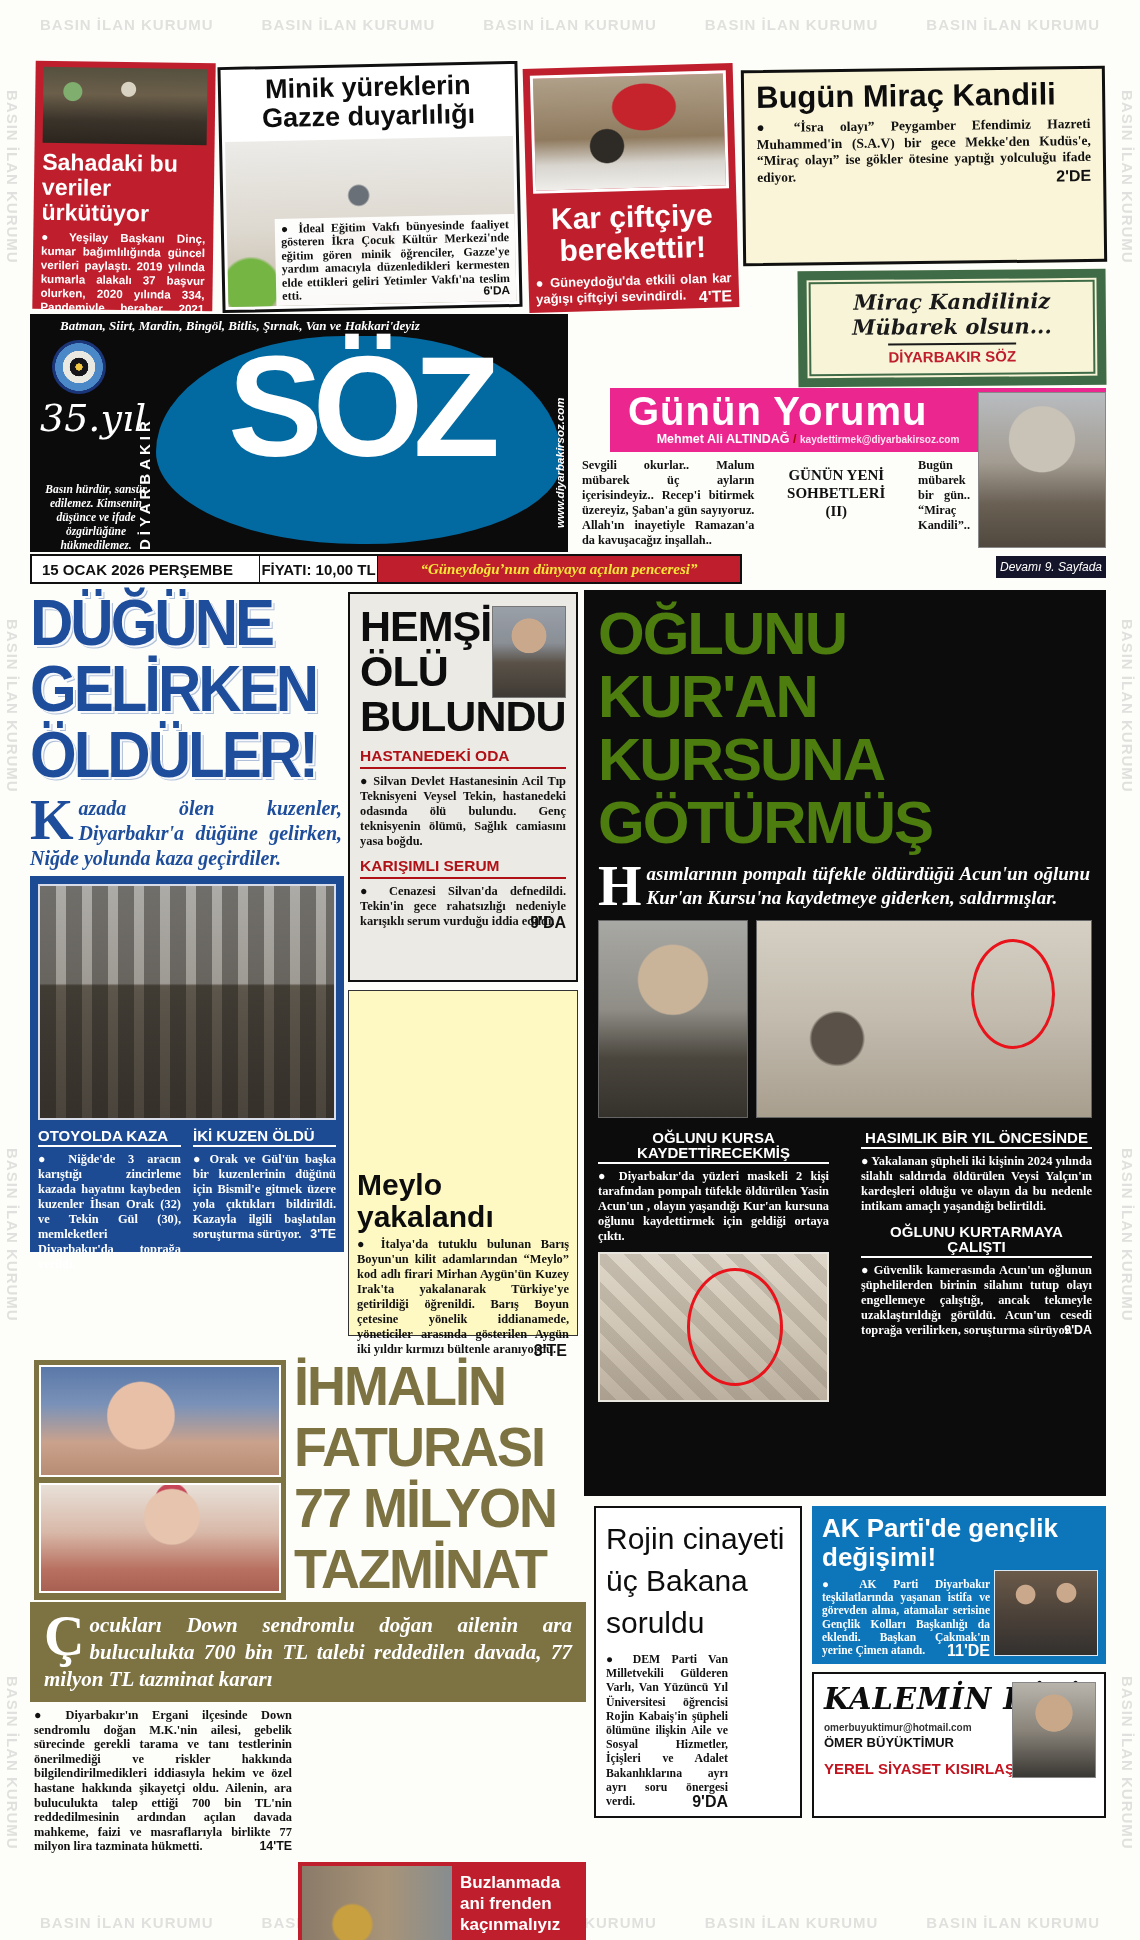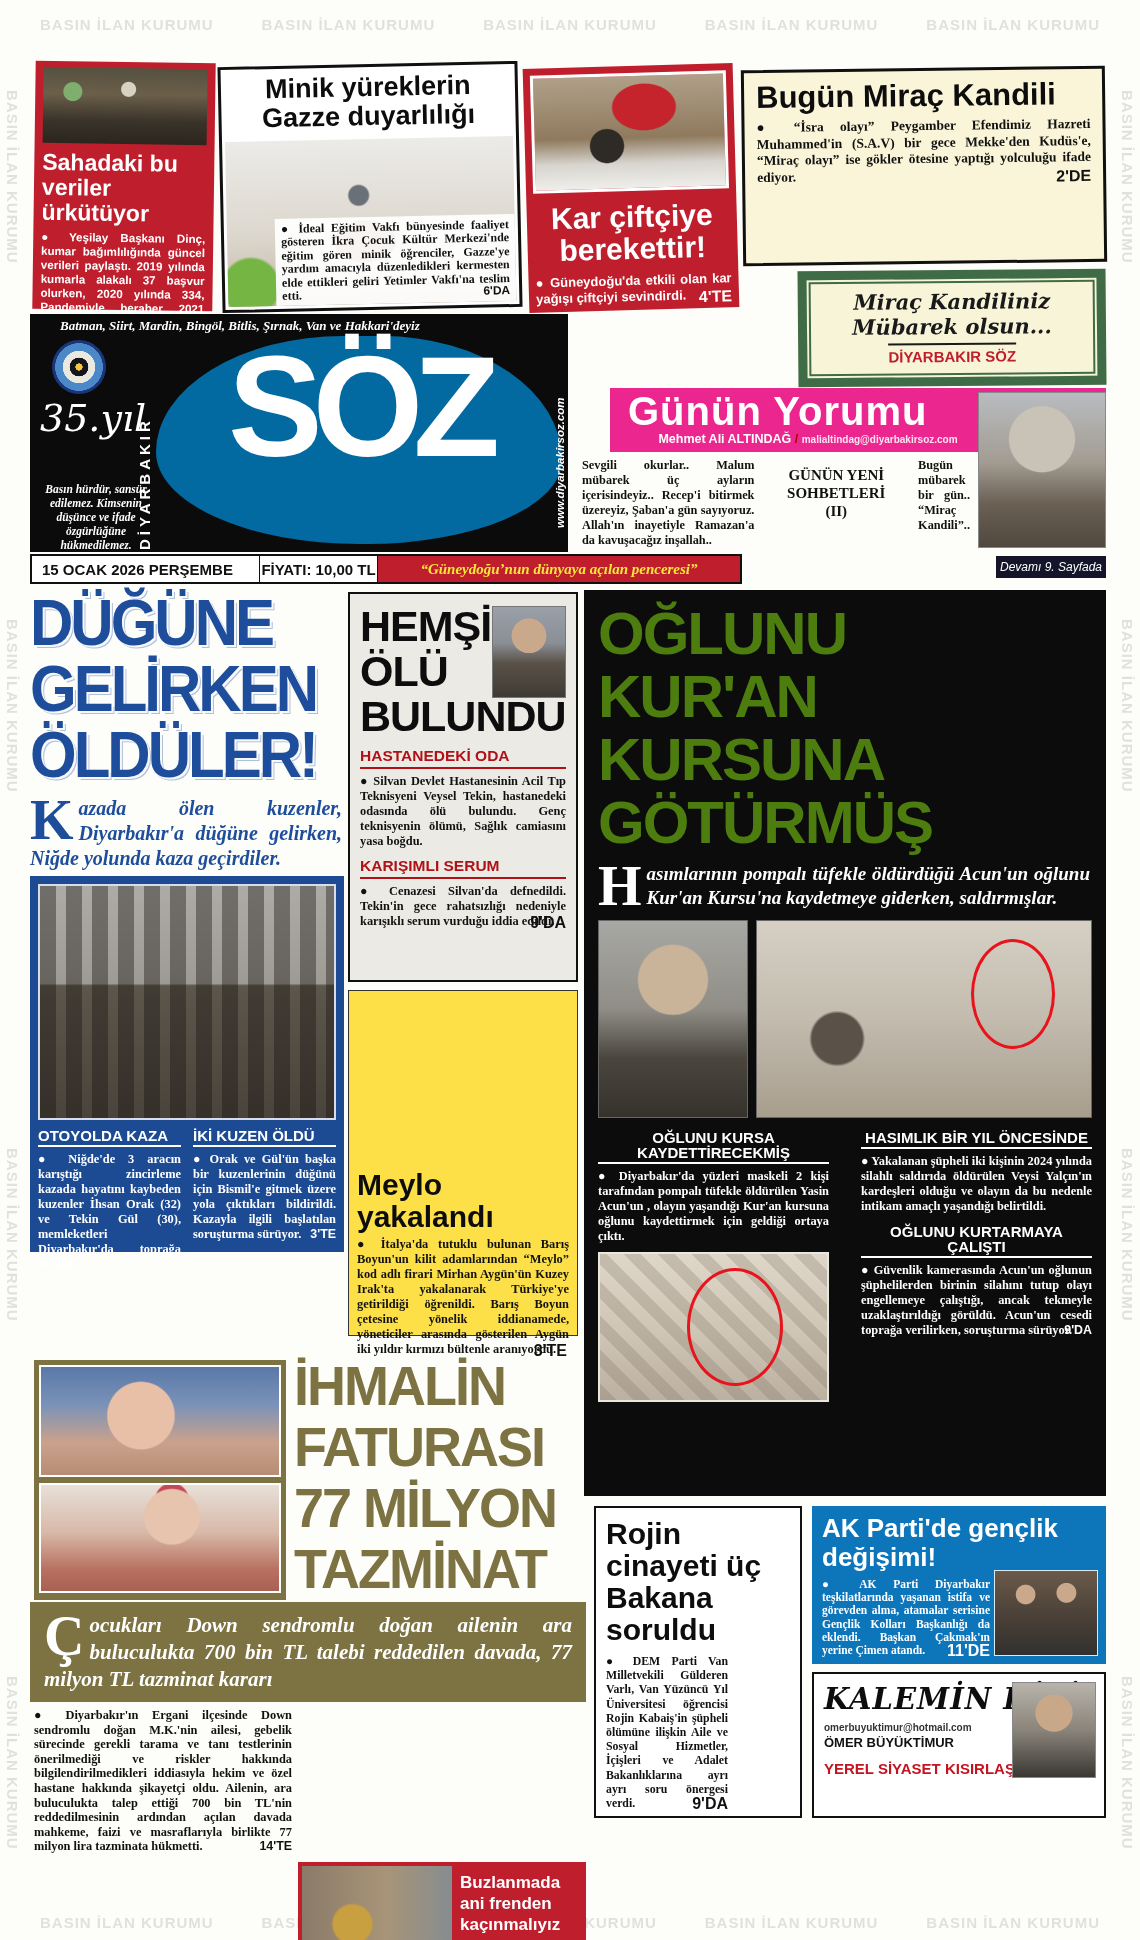--- a/index.html
+++ b/index.html
@@ -105,21 +105,21 @@
   .bluebox .sechead { font-size:15px; border-color:#fff; }
 
   
   .greybox { left:348px; top:592px; width:230px; height:390px; background:#eceae5; border:2px solid #101010; padding:10px; }
   .h-hemsir { font-weight:bold; font-size:43px; line-height:45px; letter-spacing:-1px; color:#0d0d0d; }
   .ph-nurse { position:absolute; right:10px; top:12px; width:74px; height:92px; border:1px solid #777; background:
       radial-gradient(circle at 50% 32%, #caa88c 0 24%, transparent 25%),
       linear-gradient(180deg,#9aa0a8 0%,#8a8f96 40%,#5a5248 62%,#3f3a35 100%); }
   .greybox .sechead { color:#b01116; font-size:15.5px; margin-top:8px; }
   .greybox .bd { font-size:12.4px; line-height:15px; font-weight:bold; color:#111; }
-  .meylobox { left:348px; top:990px; width:230px; height:346px; background:#fde047; border:1.5px solid #333; padding:6px; }
+  .meylobox { left:348px; top:990px; width:230px; height:346px; background:#fef9c3; border:1.5px solid #333; padding:6px; }
   .ph-arrest { height:166px; background:
       radial-gradient(circle at 10% 14%, #c8b49e 0 10px, transparent 11px),
       radial-gradient(circle at 10% 38%, #bfa globalThis890 0 0, transparent 0),
       radial-gradient(circle at 10% 40%, #c8b49e 0 10px, transparent 11px),
       radial-gradient(circle at 10% 66%, #c8b49e 0 10px, transparent 11px),
       radial-gradient(circle at 10% 90%, #c8b49e 0 10px, transparent 11px),
       radial-gradient(ellipse at 62% 45%, #3a4a5e 0 30%, transparent 31%),
       linear-gradient(180deg,#23262c 0%,#1b1e24 60%,#121418 100%); }
   .t-meylo { font-weight:bold; font-size:30px; line-height:32px; margin:6px 2px 4px; color:#0d0d0d; }
   .bd-meylo { font-size:12.4px; line-height:15px; font-weight:bold; padding:0 2px; }
@@ -160,21 +160,21 @@
   
   .streetbox { left:298px; top:1706px; width:288px; height:202px; border:4px solid #bf1e2c; background:
       linear-gradient(0deg,#2a2e34 0 22%, transparent 23%),
       radial-gradient(circle at 18% 30%, #c8a040 0 7%, transparent 8%),
       radial-gradient(circle at 70% 26%, #b03030 0 6%, transparent 7%),
       linear-gradient(90deg,#8a7a68 0%,#a89478 30%,#7a8a98 62%,#98a8b8 100%); }
   .buz-title { position:absolute; right:0; top:0; width:130px; height:92px; background:#bf1e2c; color:#fff; font-weight:bold; font-size:17px; line-height:21px; padding:6px 8px; }
 
   
   .rojinbox { left:594px; top:1506px; width:208px; height:312px; background:#fff; border:2px solid #101010; padding:10px 10px; }
-  .t-rojin { font-weight:bold; font-size:30px; line-height:32px; color:#0d0d0d; }
+  .t-rojin { font-weight:normal; font-size:30px; line-height:42px; color:#0d0d0d; }
   .bd-rojin { width:122px; margin-top:8px; font-size:11.8px; line-height:14.2px; font-weight:bold; }
 
   
   .akbox { left:812px; top:1506px; width:294px; height:158px; background:#0d76bb; color:#fff; padding:8px 10px; }
   .t-ak { font-weight:bold; font-size:26px; line-height:29px; }
   .ak-photo { position:absolute; right:8px; top:64px; width:104px; height:86px; border:1px solid #dce8f2; background:
       radial-gradient(circle at 30% 28%, #caa88c 0 10%, transparent 11%),
       radial-gradient(circle at 70% 26%, #caa88c 0 10%, transparent 11%),
       linear-gradient(180deg,#6a5a4a 0%,#4a4038 55%,#32302e 100%); }
   .bd-ak { width:168px; margin-top:6px; font-size:11.5px; line-height:13.2px; font-weight:bold; }
@@ -273,21 +273,21 @@
     <div class="cell d-date">15 OCAK 2026 PERŞEMBE</div>
     <div class="cell d-price">FİYATI: 10,00 TL</div>
     <div class="cell d-slogan">“Güneydoğu’nun dünyaya açılan penceresi”</div>
   </div>
 
   <div class="abs yorum-head">
     <div class="yorum-title">Günün Yorumu</div>
     <div class="yorum-byline">
       <span>Mehmet Ali ALTINDAĞ</span>
       <span style="color:#a00;">/</span>
-      <span class="em">malialtindag@diyarbakirsoz.com</span>
+      <span class="em">kaydettirmek@diyarbakirsoz.com</span>
     </div>
   </div>
   <div class="abs photo yorum-photo"></div>
   <div class="abs yorum-content serif">
     <div class="yc-left just">Sevgili okurlar.. Malum mübarek üç ayların içerisindeyiz.. Recep'i bitirmek üzereyiz, Şaban'a gün sayıyoruz. Allah'ın inayetiyle Ramazan'a da kavuşacağız inşallah..</div>
     <div class="yc-title">GÜNÜN YENİ SOHBETLERİ (II)</div>
     <div class="yc-right just">Bugün mübarek bir gün.. “Miraç Kandili”..</div>
   </div>
   <div class="abs yorum-more">Devamı 9. Sayfada</div>
 

